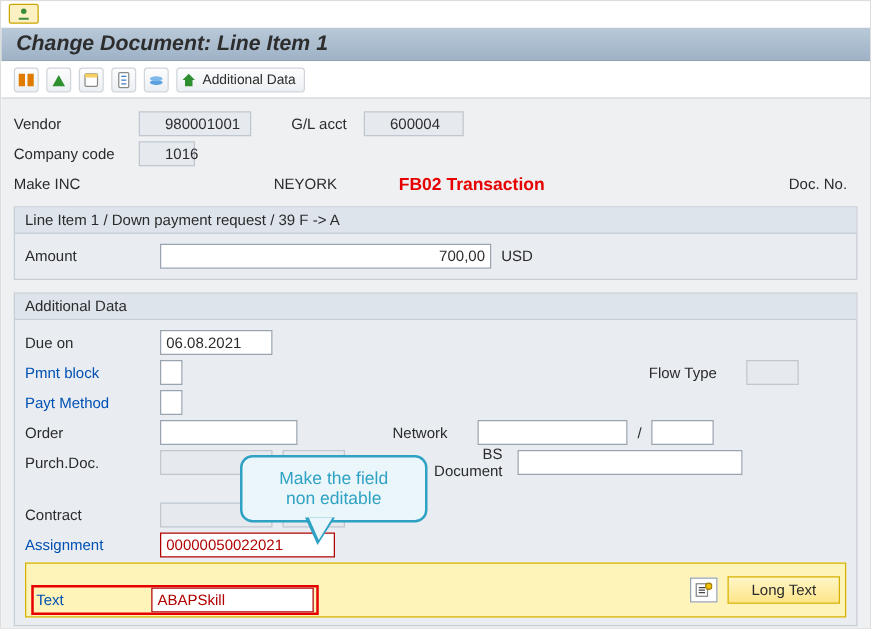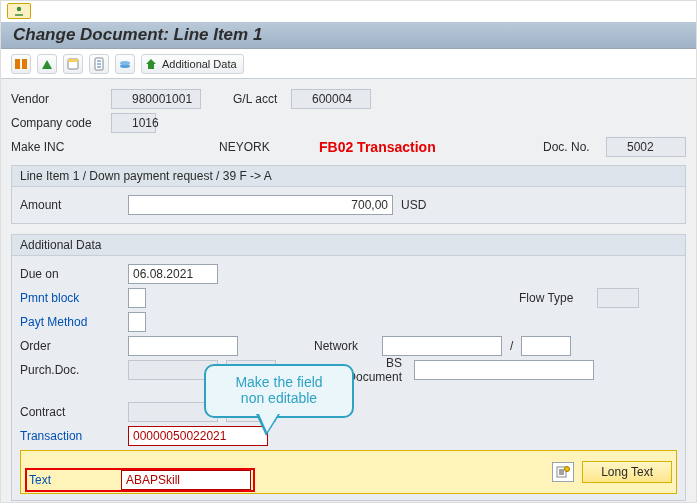--- a/index.html
+++ b/index.html
@@ -246,21 +246,20 @@
   <div class="form-row">
     <span class="lbl long">Company code</span>
     <span class="ro" style="width:45px">1016</span>
   </div>
   <div class="form-row" style="position:relative">
     <span class="lbl" style="width:200px">Make INC</span>
     <span class="lbl" style="width:70px">NEYORK</span>
     <span class="annot" style="position:static;margin-left:22px;">FB02 Transaction</span>
     <span class="spacer"></span>
     <span class="lbl" style="width:55px">Doc. No.</span>
-    <span class="ro" style="width:80px">5002</span>
   </div>
 
   <div class="panel">
     <div class="panel-head">Line Item 1 / Down payment request / 39 F -&gt; A</div>
     <div class="panel-body">
       <div class="form-row">
         <span class="lbl mid">Amount</span>
         <span class="ed" style="width:265px;justify-content:flex-end;text-align:right">700,00</span>
         <span class="lbl">USD</span>
       </div>
@@ -303,21 +302,21 @@
         <span class="lbl" style="width:74px;text-align:right;padding-right:4px;">BS Document</span>
         <span class="ed" style="width:180px"></span>
       </div>
       <div class="form-row" style="height:18px"></div>
       <div class="form-row">
         <span class="lbl mid">Contract</span>
         <span class="ro" style="width:90px"></span>
         <span class="ro" style="width:50px"></span>
       </div>
       <div class="form-row">
-        <span class="lbl mid blue-link">Transaction</span>
+        <span class="lbl mid blue-link">Assignment</span>
         <span class="ed" style="width:140px;color:#b00000;border-color:#b00000">00000050022021</span>
       </div>
 
       <div class="hl-row" style="margin-top:2px">
         <span class="redbox" style="display:flex;align-items:center;gap:4px;margin-top:16px;">
           <span class="lbl blue-link" style="width:88px">Text</span>
           <span class="ed" style="width:130px;color:#b00000;border-color:#b00000;background:#fff">ABAPSkill</span>
         </span>
         <span class="spacer"></span>
         <span class="icon-longtext">
@@ -325,21 +324,21 @@
               <rect x="1" y="2" width="9" height="10" fill="#fff" stroke="#888"></rect>
               <path d="M3 5h5M3 7h5M3 9h5" stroke="#444"></path>
               <circle cx="11" cy="4" r="2.5" fill="#f2c200" stroke="#a07a00"></circle>
             </svg>
         </span>
         <div class="longtext-btn">
           <span>Long Text</span>
         </div>
       </div>
 
-      <div class="callout" style="left:192px;top:108px">
+      <div class="callout" style="left:180px;top:108px">
         <div>Make the field</div>
         <div>non editable</div>
         <div class="callout-tail"></div>
       </div>
 
     </div>
   </div>
 
 </div>
 

